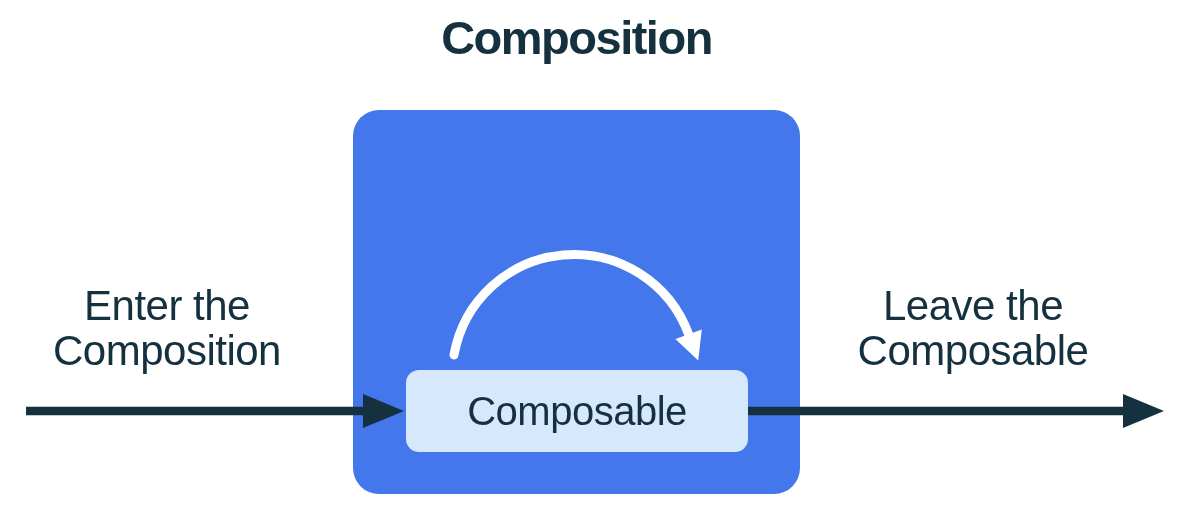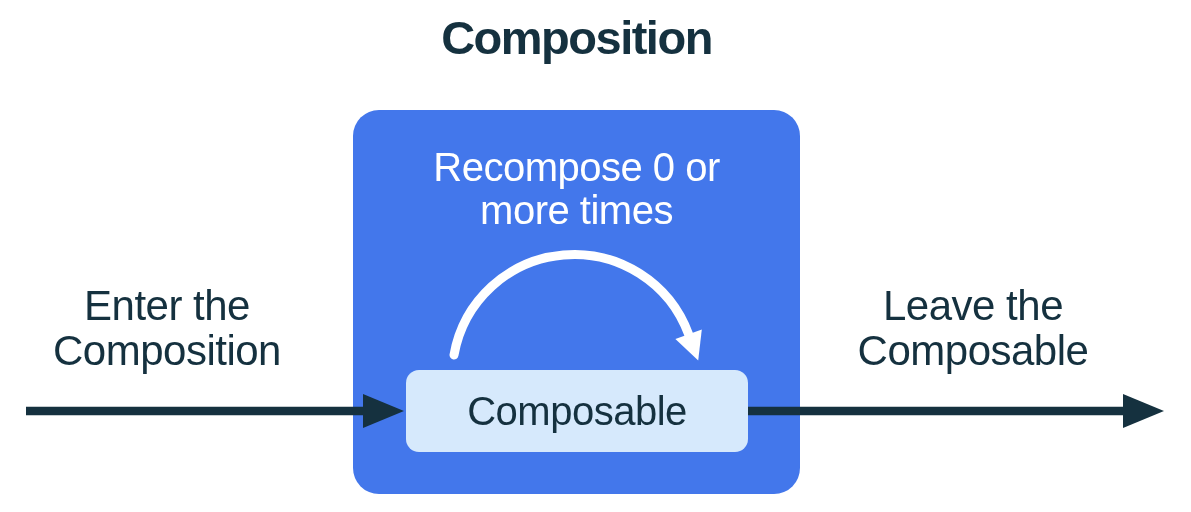--- a/index.html
+++ b/index.html
@@ -97,22 +97,20 @@
 </style>
 </head>
 <body>
 
 <div class="canvas">
 
   <div class="title">Composition</div>
 
   <div class="blue-box"></div>
 
-  <div class="recompose-label">Recompose 0 or
-more times</div>
 
   <div class="composable-box">
     <span class="composable-label">Composable</span>
   </div>
 
   <div class="side-label enter">Enter the
 Composition</div>
 
   <div class="side-label leave">Leave the
 Composable</div>

